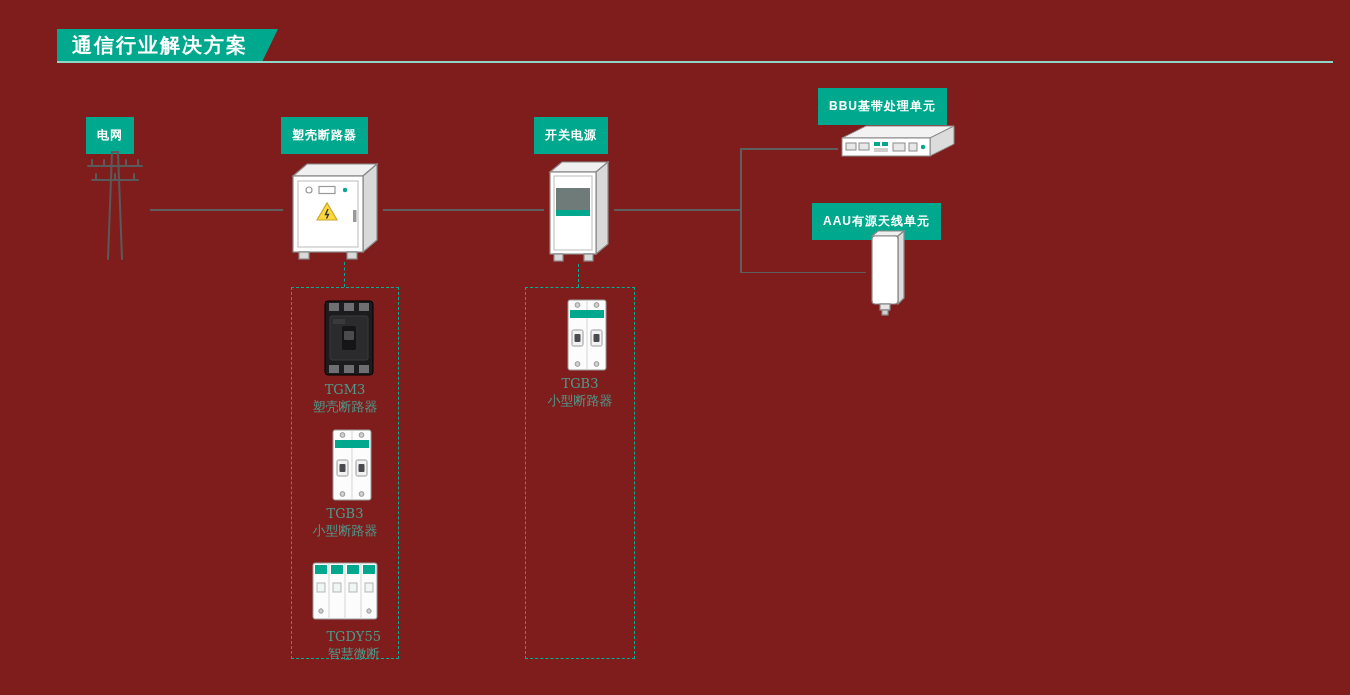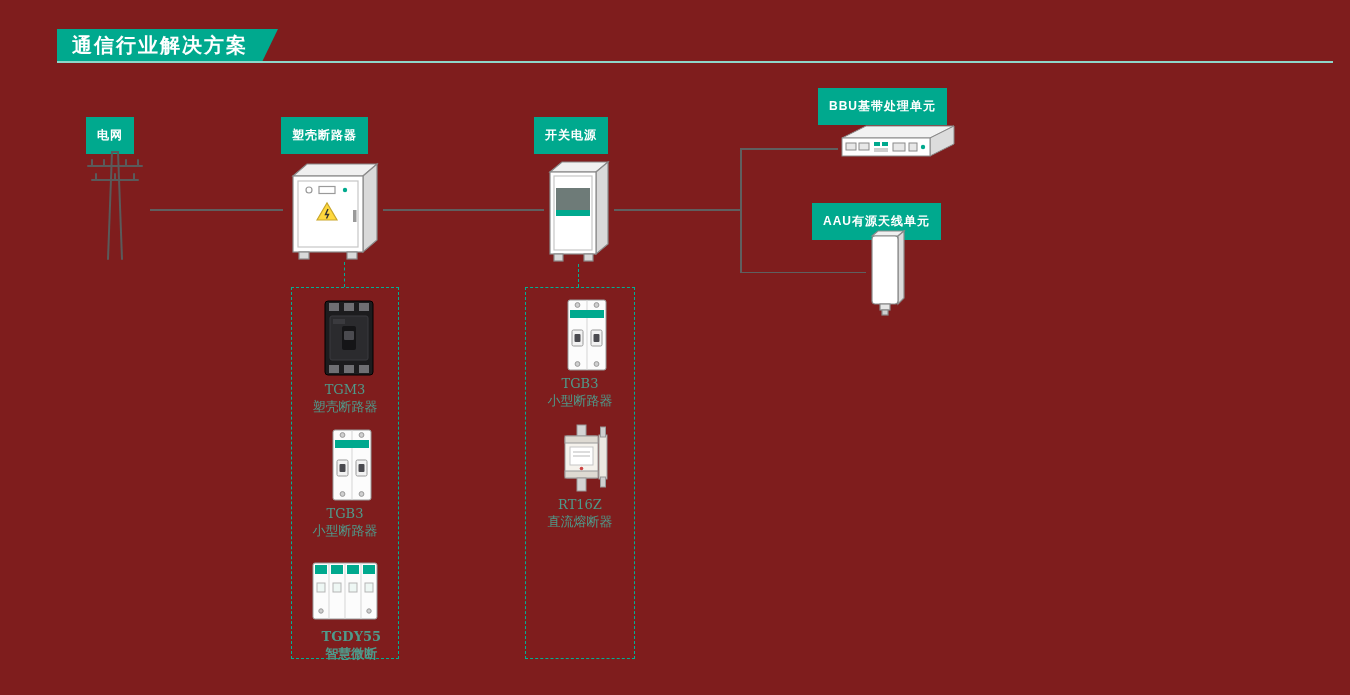--- a/index.html
+++ b/index.html
@@ -171,21 +171,21 @@
         <circle cx="35.5" cy="7" r="2.4" fill="#cfcfcf" stroke="#9a9a9a"></circle>
         <circle cx="16.5" cy="66" r="2.4" fill="#cfcfcf" stroke="#9a9a9a"></circle>
         <circle cx="35.5" cy="66" r="2.4" fill="#cfcfcf" stroke="#9a9a9a"></circle>
       </svg>
       <div class="caption">
         <div>TGB3</div>
         <div>小型断路器</div>
       </div>
     </div>
 
-    <div class="product" style="margin-top:15px;font-weight:bold;">
+    <div class="product" style="margin-top:15px;">
       <svg width="72" height="70" viewBox="0 0 72 70">
         <rect x="4" y="8" width="64" height="56" rx="2" fill="#fcfcfc" stroke="#9a9a9a"></rect>
         <line x1="20" y1="8" x2="20" y2="64" stroke="#d5d5d5"></line>
         <line x1="36" y1="8" x2="36" y2="64" stroke="#d5d5d5"></line>
         <line x1="52" y1="8" x2="52" y2="64" stroke="#d5d5d5"></line>
         <rect x="6" y="10" width="12" height="9" fill="#00A98E"></rect>
         <rect x="22" y="10" width="12" height="9" fill="#00A98E"></rect>
         <rect x="38" y="10" width="12" height="9" fill="#00A98E"></rect>
         <rect x="54" y="10" width="12" height="9" fill="#00A98E"></rect>
         <rect x="8" y="28" width="8" height="9" fill="#eef7f4" stroke="#b5b5b5"></rect>
@@ -217,36 +217,16 @@
         <circle cx="35.5" cy="7" r="2.4" fill="#cfcfcf" stroke="#9a9a9a"></circle>
         <circle cx="16.5" cy="66" r="2.4" fill="#cfcfcf" stroke="#9a9a9a"></circle>
         <circle cx="35.5" cy="66" r="2.4" fill="#cfcfcf" stroke="#9a9a9a"></circle>
       </svg>
       <div class="caption">
         <div>TGB3</div>
         <div>小型断路器</div>
       </div>
     </div>
 
-    <div class="product" style="margin-top:14px;">
-      <svg width="56" height="70" viewBox="0 0 56 70">
-        <rect x="42" y="12" width="8" height="44" fill="#ece8e1" stroke="#9a9a9a"></rect>
-        <rect x="43.5" y="4" width="5" height="10" fill="#cfcfcf" stroke="#9a9a9a"></rect>
-        <rect x="43.5" y="54" width="5" height="10" fill="#cfcfcf" stroke="#9a9a9a"></rect>
-        <rect x="20" y="2" width="9" height="13" fill="#d4d4d4" stroke="#9a9a9a"></rect>
-        <rect x="8" y="13" width="33" height="42" rx="2" fill="#f5f2ec" stroke="#9a9a9a"></rect>
-        <rect x="8" y="13" width="33" height="7" fill="#dedad2" stroke="#9a9a9a"></rect>
-        <rect x="8" y="48" width="33" height="7" fill="#dedad2" stroke="#9a9a9a"></rect>
-        <rect x="13" y="24" width="23" height="18" fill="#ffffff" stroke="#c5c5c5"></rect>
-        <line x1="16" y1="29" x2="33" y2="29" stroke="#b9b9b9"></line>
-        <line x1="16" y1="33" x2="33" y2="33" stroke="#b9b9b9"></line>
-        <circle cx="24.5" cy="45.5" r="1.8" fill="#cc4444"></circle>
-        <rect x="20" y="55" width="9" height="13" fill="#d4d4d4" stroke="#9a9a9a"></rect>
-      </svg>
-      <div class="caption">
-        <div>RT16Z</div>
-        <div>直流熔断器</div>
-      </div>
-    </div>
 
   </div>
 
 </div>
 
 </body></html>

